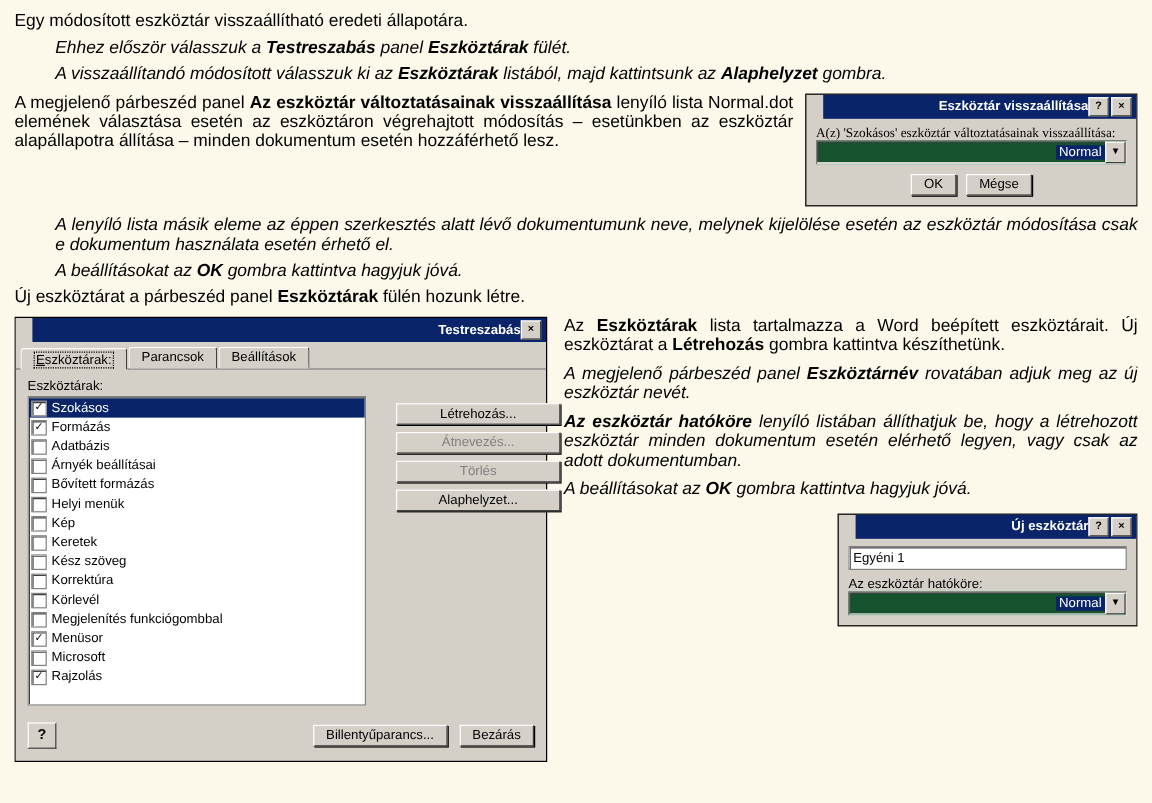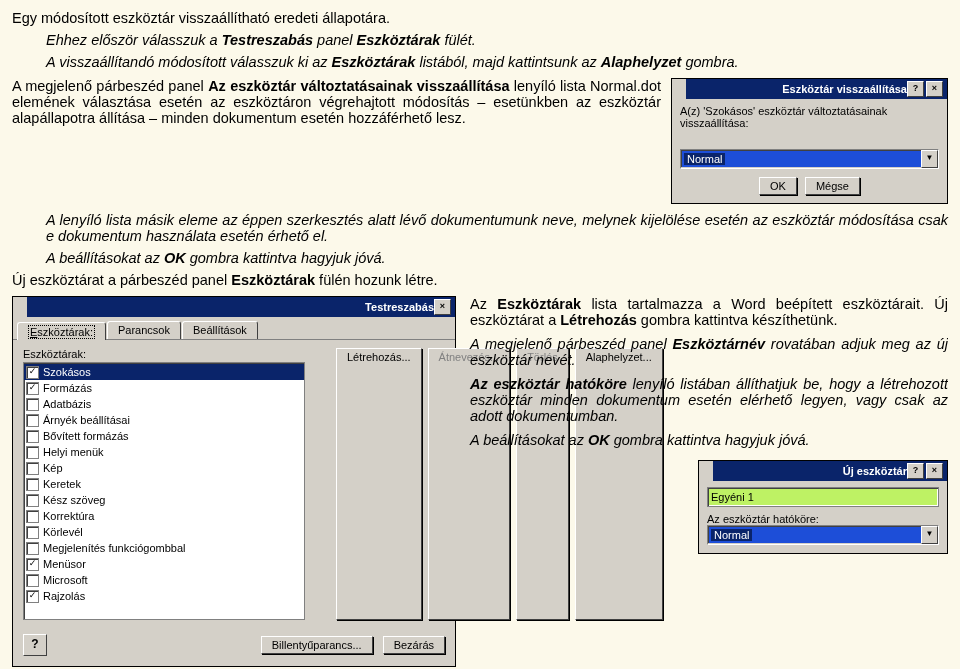--- a/index.html
+++ b/index.html
@@ -41,26 +41,26 @@
   .winbtn {
     width: 15px; height: 14px;
     background: #d4d0c8;
     border: 1px solid #fff;
     border-right-color: #404040; border-bottom-color: #404040;
     font-size: 9px; line-height: 12px; text-align: center;
     color: #000;
   }
   .dlg-body { padding: 6px 8px 8px 8px; }
   .dropdown {
-    background: #1d4ed8;
+    background: #14532d;
     border: 1px solid #808080;
     border-right-color: #fff; border-bottom-color: #fff;
     box-shadow: inset -1px -1px 0 #d4d0c8, inset 1px 1px 0 #404040;
     height: 18px;
-    display: flex; align-items: center; justify-content: space-between;
+    display: flex; align-items: center; justify-content: flex-end;
     padding-left: 3px;
     font-size: 11px;
   }
   .dropdown .sel { background: #0a246a; color: #fff; padding: 0 3px; }
   .dropdown .arrow {
     width: 15px; height: 16px;
     background: #d4d0c8;
     border: 1px solid #fff;
     border-right-color: #404040; border-bottom-color: #404040;
     text-align: center; font-size: 8px; line-height: 14px;
@@ -120,21 +120,21 @@
   .listbox .row { display: flex; align-items: center; height: 16px; padding-left: 2px; gap: 4px; }
   .listbox .row.sel { background: #0a246a; color: #fff; }
   .chk {
     width: 11px; height: 11px;
     background: #fff;
     border: 1px solid #808080;
     box-shadow: inset 1px 1px 0 #404040;
     font-size: 9px; line-height: 9px; text-align: center; color: #000;
     flex-shrink: 0;
   }
-  .btncol { display: flex; flex-direction: row; gap: 6px; width: 115px; }
+  .btncol { display: flex; flex-direction: column; gap: 6px; width: 115px; }
   .btncol .btn { width: 100%; text-align: center; }
   .dlg-footer { display: flex; justify-content: space-between; align-items: center; padding: 6px 10px 10px 10px; gap: 10px; }
   .helpicon {
     width: 22px; height: 20px;
     background: #d4d0c8;
     border: 1px solid #fff;
     border-right-color: #404040; border-bottom-color: #404040;
     text-align: center; font-weight: bold; font-size: 12px; line-height: 18px;
   }
   .rightcol p { margin-bottom: 8px; }
@@ -143,21 +143,21 @@
   .new-dialog {
     float: right;
     width: 248px;
     background: #d4d0c8;
     border: 1px solid #000;
     font-size: 11px;
     margin-left: 14px;
     margin-top: 4px;
   }
   .textfield {
-    background: #bef264;
+    background: #ffffff;
     border: 1px solid #808080;
     box-shadow: inset 1px 1px 0 #404040, inset -1px -1px 0 #fff;
     height: 18px;
     padding: 0 3px;
     font-size: 11px;
     line-height: 18px;
   }
   .spacerv { height: 6px; }
 
   .und { text-decoration: underline; }
@@ -180,21 +180,21 @@
 <div class="flow">
   <div class="reset-dialog">
     <div class="dlg-title">
       <span>Eszköztár visszaállítása</span>
       <span class="tb">
         <span class="winbtn">?</span>
         <span class="winbtn">×</span>
       </span>
     </div>
     <div class="dlg-body">
-      <div style="margin-bottom:20px;">A(z) 'Szokásos' eszköztár változtatásainak visszaállítása:</div>
+      <div style="margin-bottom:0;font-family:Liberation Serif, serif;">A(z) 'Szokásos' eszköztár változtatásainak visszaállítása:</div>
       <div class="dropdown">
         <span class="sel">Normal</span>
         <span class="arrow">▼</span>
       </div>
       <div class="btnrow">
         <span class="btn">OK</span>
         <span class="btn">Mégse</span>
       </div>
     </div>
   </div>

